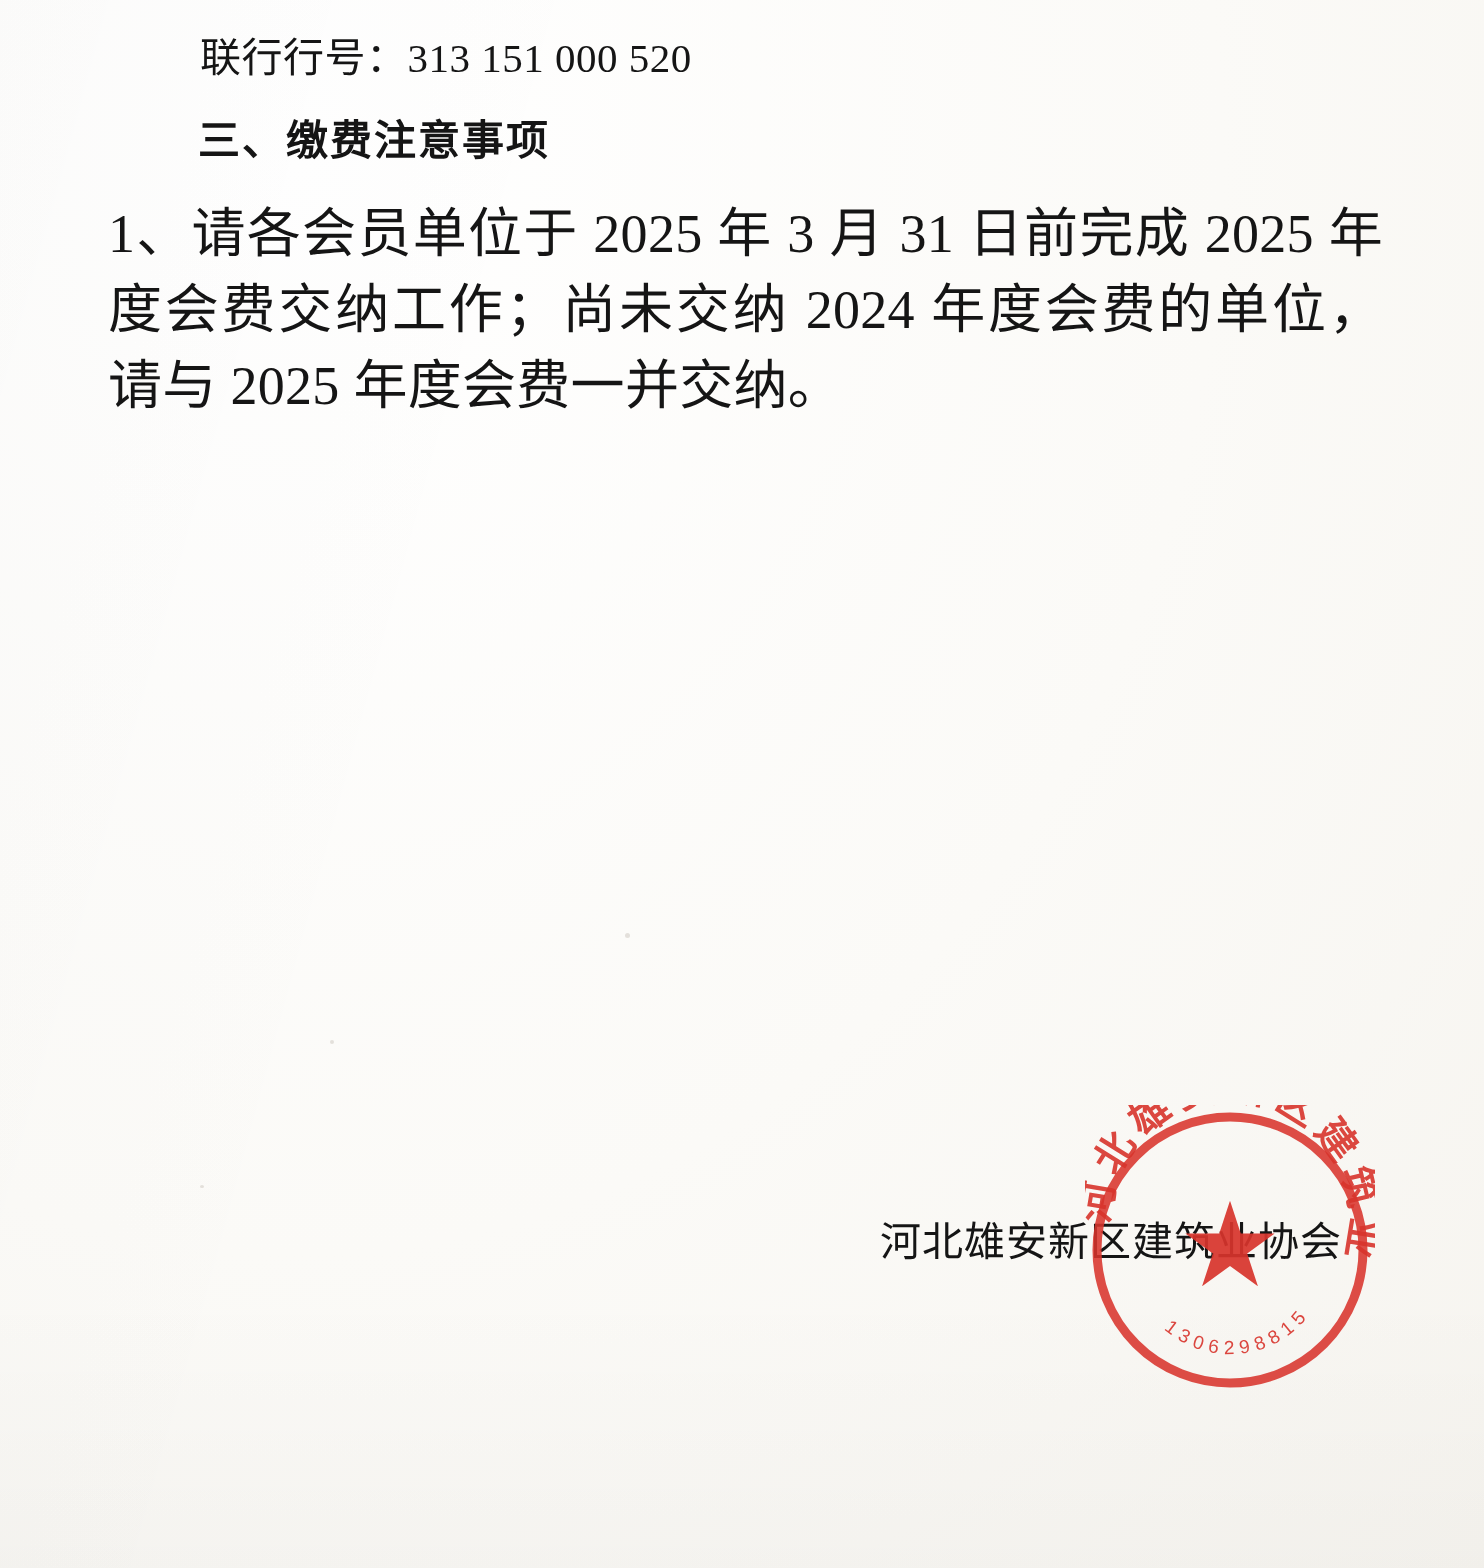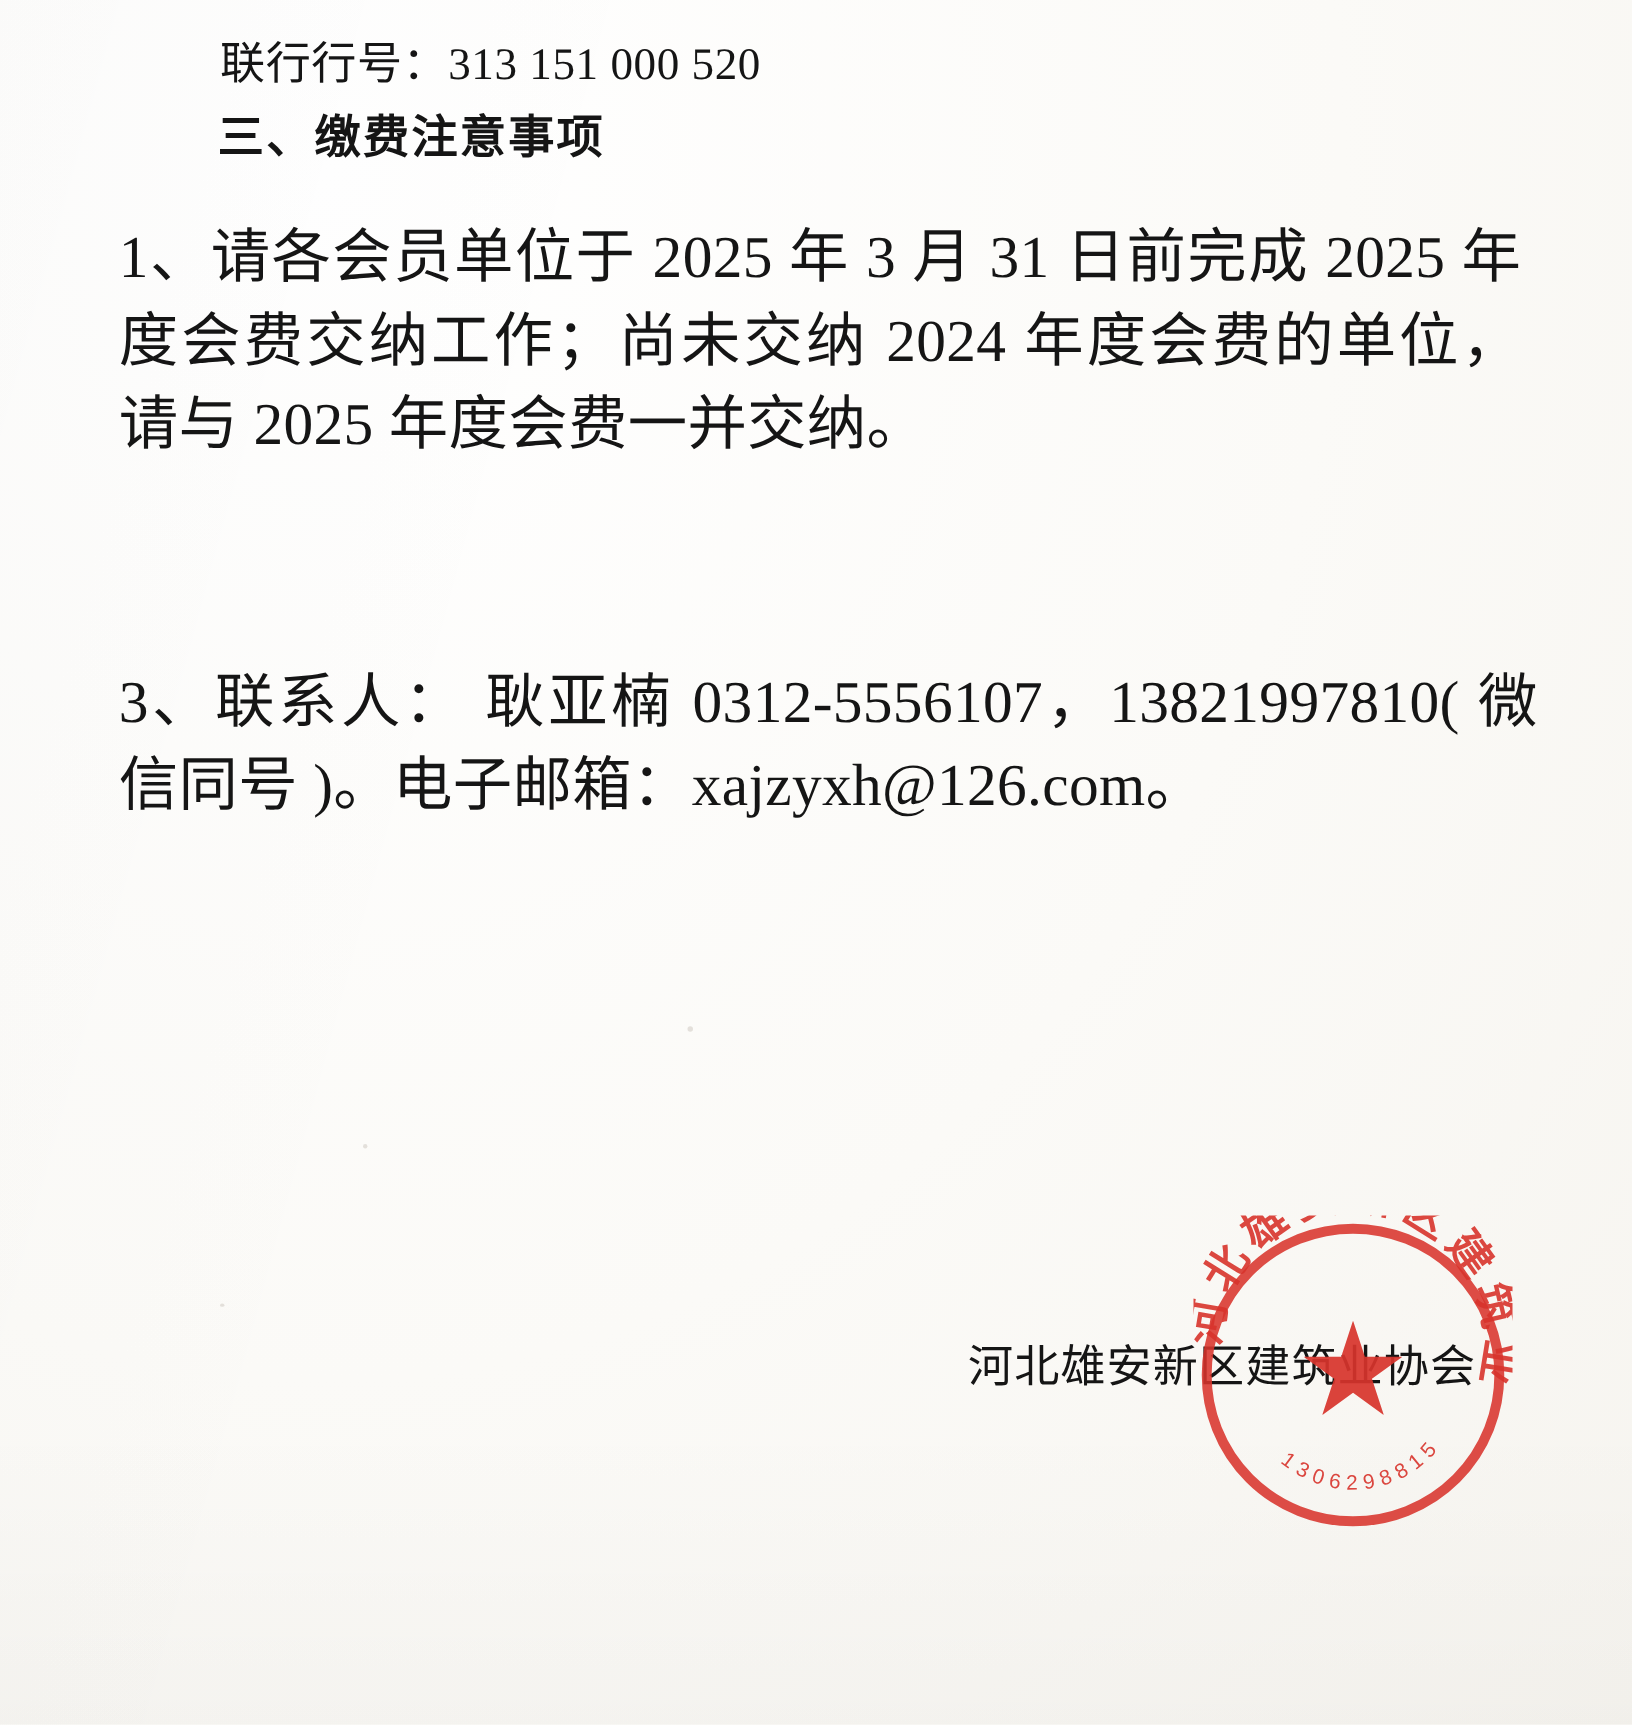--- a/index.html
+++ b/index.html
@@ -59,21 +59,21 @@
     font-weight: bold;
     font-family: "Liberation Sans", "DejaVu Sans", sans-serif;
     letter-spacing: 2px;
   }
   .indent {
     text-indent: 0;
   }
 
   
   #bank-line      { left: 200px; top: 38px; }
-  #section-title  { left: 198px; top: 104px; font-size: 42px; }
+  #section-title  { left: 198px; top: 120px; font-size: 42px; }
 
   #item1 { left: 108px; top: 196px; width: 1275px; }
   #item2 { left: 108px; top: 440px; width: 1275px; }
   #item3 { left: 108px; top: 600px; width: 1290px; }
 
   .signature {
     position: absolute;
     font-size: 41px;
     line-height: 74px;
     white-space: nowrap;
@@ -108,21 +108,20 @@
 
 <div class="content">
 
   <div class="line" id="bank-line">联行行号：313 151 000 520</div>
 
   <div class="line bold" id="section-title">三、缴费注意事项</div>
 
   <div class="para indent" id="item1">1、请各会员单位于 2025 年 3 月 31 日前完成 2025 年度会费交纳工作；尚未交纳 2024 年度会费的单位，请与 2025 年度会费一并交纳。</div>
 
 
-  <div class="para indent" id="item3">3、联系人： 耿亚楠 0312-5556107，13821997810( 微信同号 )。电子邮箱：xajzyxh@126.com。</div>
 
   <div class="signature" id="sign-org">河北雄安新区建筑业协会</div>
 
 
   <div class="seal">
     <svg width="290" height="290" viewBox="0 0 290 290" xmlns="http://www.w3.org/2000/svg">
       <defs>
         <path id="sealArcTop" d="M 30,150 A 120,120 0 1 1 260,150" fill="none"></path>
         <path id="sealArcBottom" d="M 62,205 A 100,100 0 0 0 228,205" fill="none"></path>
       </defs>

